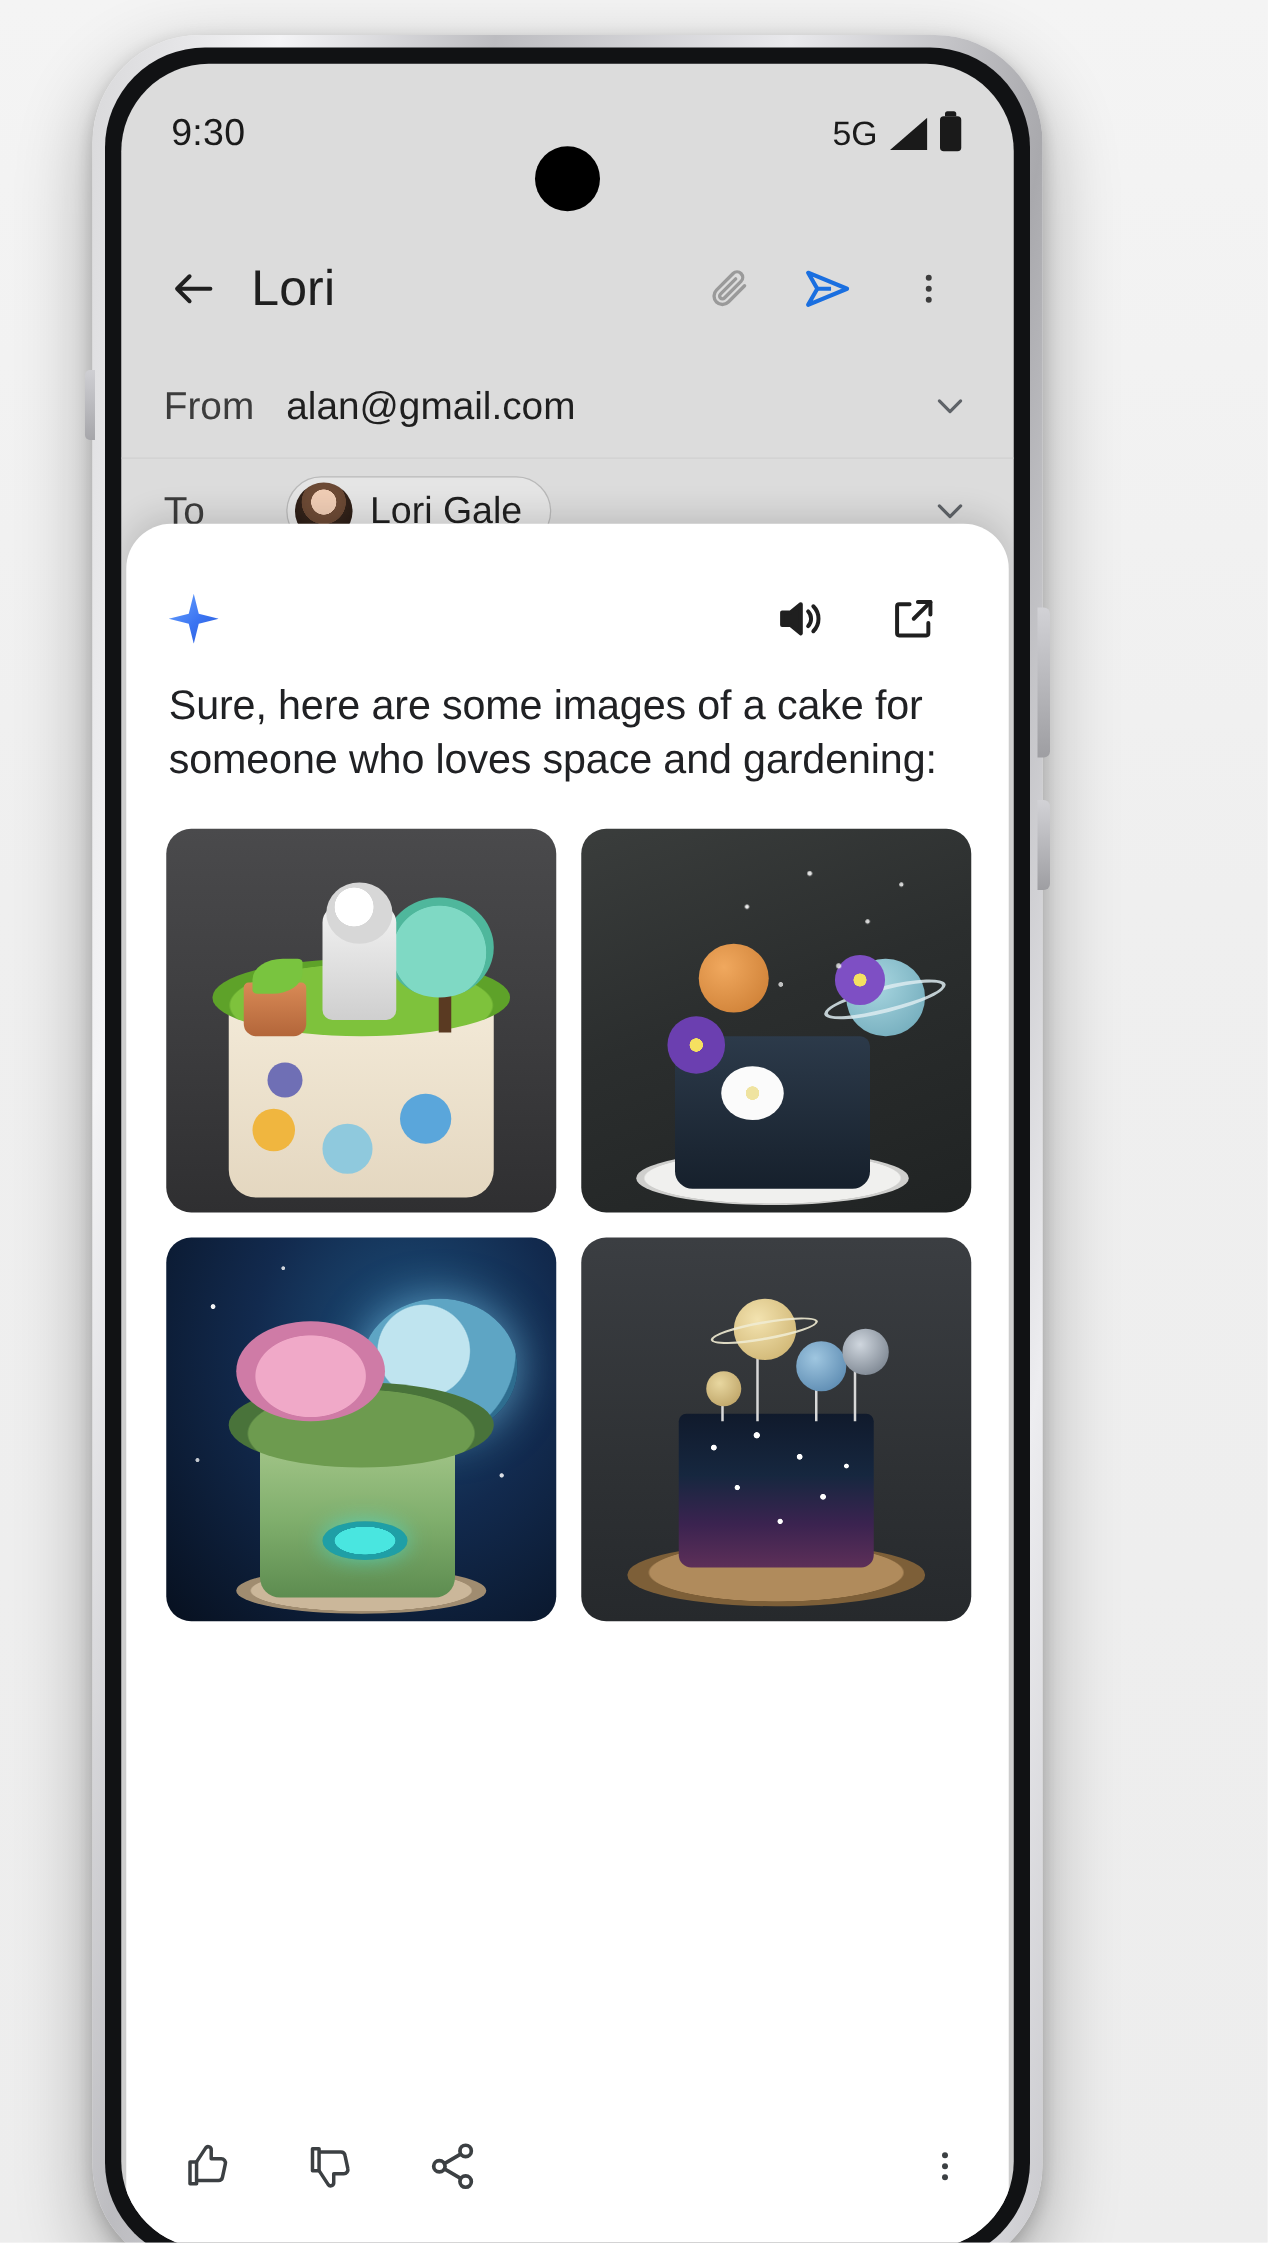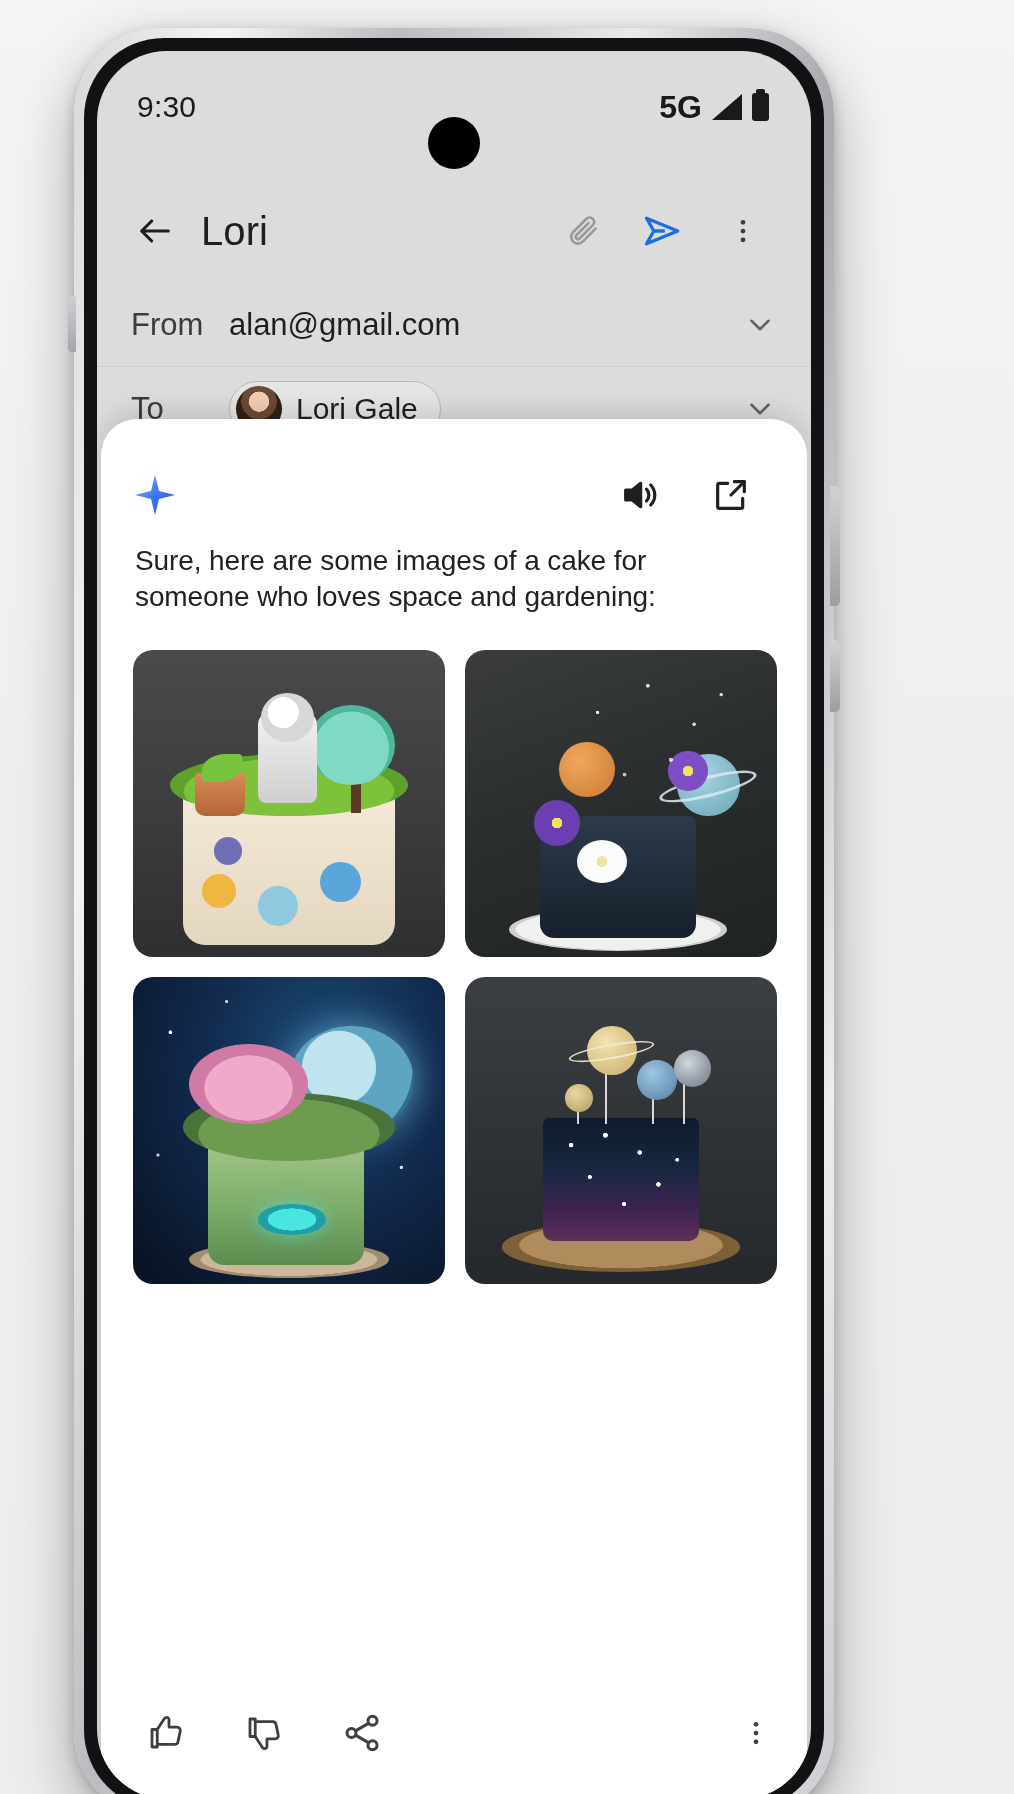--- a/index.html
+++ b/index.html
@@ -43,21 +43,21 @@
               background: linear-gradient(180deg,#d2d2d6,#9e9ea2); }
 
   
   .statusbar {
     position: absolute; left: 0; top: 0; width: 714px; height: 112px;
     display: flex; align-items: center; justify-content: space-between;
     padding: 0 42px 0 40px; color: #1a1a1a;
   }
   .status-time { font-size: 30px; font-weight: 500; letter-spacing: .2px; }
   .status-right { display: flex; align-items: center; gap: 10px; }
-  .net-label { font-size: 32px; font-weight: 700; }
+  .net-label { font-size: 27px; font-weight: 400; }
   .sig-tri { width: 30px; height: 26px; background: #1a1a1a;
              clip-path: polygon(100% 0,100% 100%,0 100%); }
   .batt { width: 17px; height: 28px; border-radius: 3px; background: #1a1a1a; position: relative; }
   .batt::before { content:""; position:absolute; left:4px; top:-4px; width:9px; height:4px;
                   background:#1a1a1a; border-radius:2px 2px 0 0; }
   .punchhole { position: absolute; left: 331px; top: 66px; width: 52px; height: 52px;
                border-radius: 50%; background: #000; }
 
   
   .appbar {
@@ -101,21 +101,21 @@
     display: flex; align-items: center; padding: 42px 56px 0 34px; height: 110px;
   }
   .gem-header-actions { margin-left: auto; display: flex; align-items: center; gap: 52px; }
   .sparkle {
     width: 40px; height: 40px;
     background: linear-gradient(135deg,#6ea8ff 0%,#3b74f2 55%,#2a5bd7 100%);
     clip-path: polygon(50% 0%, 60% 40%, 100% 50%, 60% 60%, 50% 100%, 40% 60%, 0% 50%, 40% 40%);
   }
   .gem-text {
     padding: 14px 44px 0 34px;
-    font-size: 28px; line-height: 1.30; color: #202124; letter-spacing: -.1px;
+    font-size: 33px; line-height: 1.30; color: #202124; letter-spacing: -.1px;
   }
 
   
   .img-grid {
     margin: 34px 30px 0 32px;
     display: grid; grid-template-columns: 1fr 1fr; gap: 20px;
   }
   .img-card { width: 100%; height: 307px; border-radius: 20px; overflow: hidden; position: relative; }
 
   

